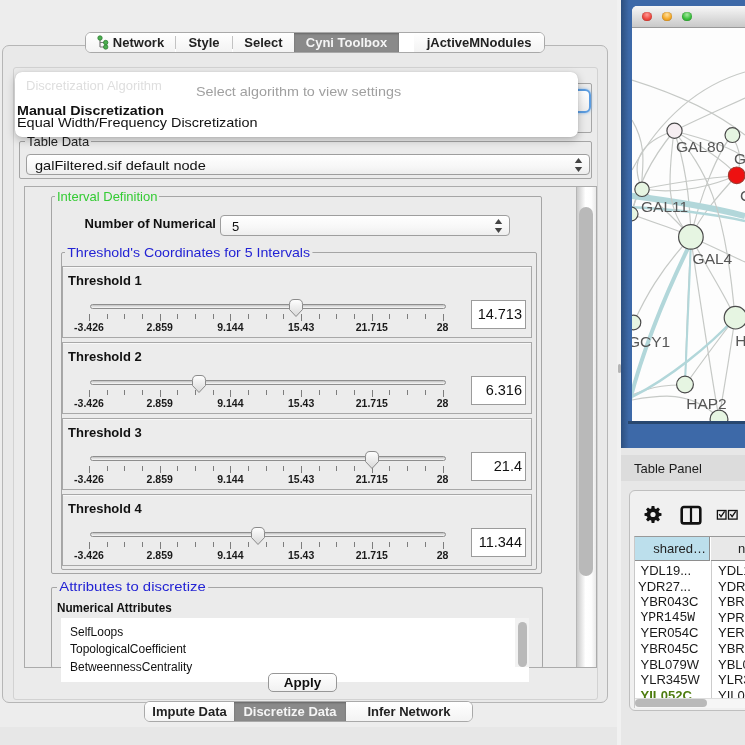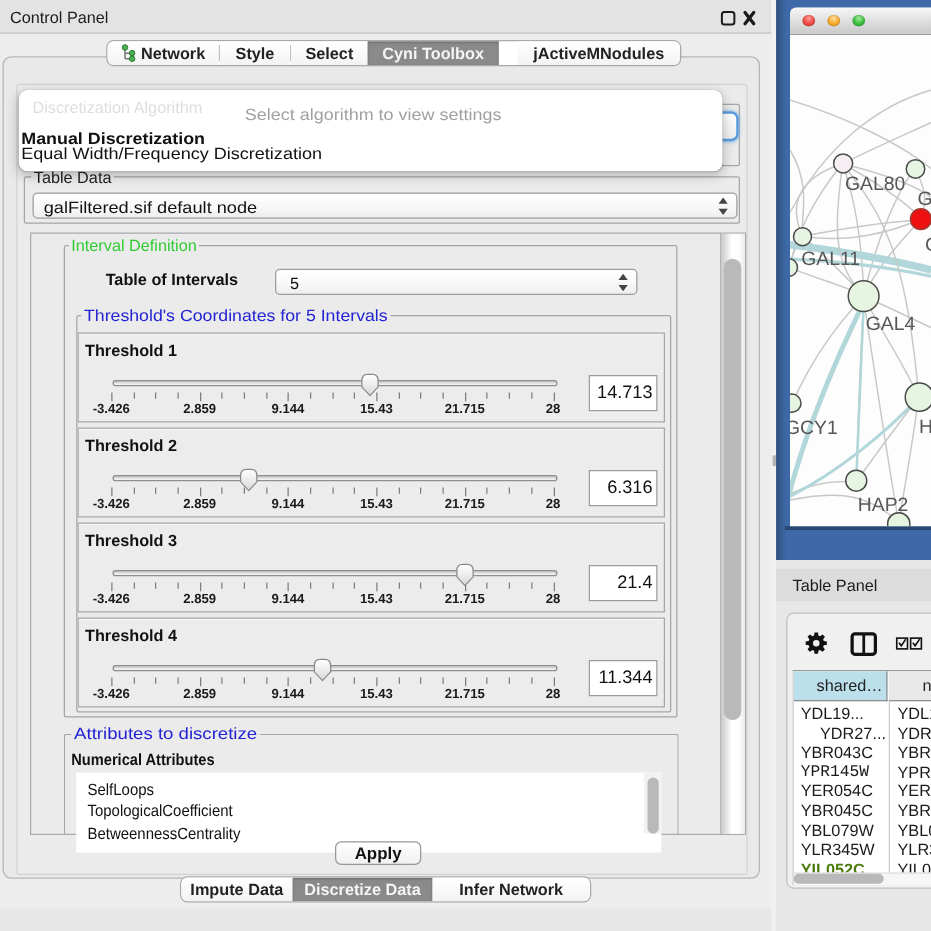--- a/index.html
+++ b/index.html
@@ -28,27 +28,20 @@
 .tpanel .tl{position:absolute;left:5px;top:6px;font-size:13px;font-weight:bold;color:#111;}
 .track{position:absolute;left:27px;top:37px;width:356px;height:5px;border:1px solid #8e8e8e;border-radius:3px;background:linear-gradient(#c0c0c0,#ececec 70%,#f5f5f5);}
 .vbox{position:absolute;left:408px;top:33px;width:55px;height:29px;background:#fff;border:1px solid #9b9b9b;font-size:14.5px;color:#111;text-align:right;line-height:27px;padding-right:3px;}
 .ticklbl{position:absolute;top:54px;font-size:10.5px;font-weight:bold;color:#1a1a1a;transform:translateX(-50%);}
 
 .btn{background:linear-gradient(#ffffff,#f1f1f1);border:1px solid #979797;border-radius:5px;font-size:13.5px;font-weight:600;color:#111;text-align:center;}
 ::selection{background:none;}
 </style></head>
 <body>
 <div class="abs" id="cpwin">
-  <div class="abs" id="titlebar">
-    <span class="t">Control Panel</span>
-    <svg class="abs" style="left:576px;top:8px;" width="30" height="13" viewBox="0 0 30 13">
-      <rect x="1.5" y="1.5" width="10" height="10" rx="2" fill="none" stroke="#1a1a1a" stroke-width="1.6"></rect>
-      <path d="M20 2 L27 11 M27 2 L20 11" stroke="#1a1a1a" stroke-width="2.6" stroke-linecap="round"></path>
-    </svg>
-  </div>
   <div class="abs outerpanel"></div>
   <div class="abs innerpanel"></div>
 
   <div class="abs" style="left:0;top:0;width:617px;height:727px;">
 
     <div class="abs group" style="left:20px;top:83px;width:572px;height:50px;"></div>
 
     <div class="abs" style="left:570px;top:89px;width:21px;height:24px;border:2px solid #5b9ce0;border-radius:6px;background:linear-gradient(#fff,#eee);box-shadow:0 0 3px #7fb3e8;"></div>
 
     <div class="abs group" style="left:19px;top:141px;width:573px;height:38px;"></div>
@@ -62,21 +55,21 @@
     </div>
 
     <div class="abs" style="left:24px;top:186px;width:573px;height:482px;border:1px solid #ababab;background:#ebebeb;"></div>
 
     <div class="abs" style="left:576px;top:187px;width:20px;height:480px;background:linear-gradient(90deg,#c9c9c9,#ffffff 45%,#fdfdfd 75%,#e9e9e9);border-left:1px solid #b5b5b5;"></div>
     <div class="abs" style="left:579px;top:207px;width:14px;height:369px;background:#b9b9b9;border-radius:7px;"></div>
 
     <div class="abs group" style="left:51px;top:196px;width:491px;height:378px;"></div>
     <div class="abs grouplabel" style="left:55px;top:190px;color:#33cb33;">Interval Definition</div>
 
-    <div class="abs" style="left:84.5px;top:216px;font-size:13px;font-weight:bold;color:#111;">Table of Intervals</div>
+    <div class="abs" style="left:84.5px;top:216px;font-size:13px;font-weight:bold;color:#111;">Number of Numerical</div>
     <div class="abs combo" style="left:220px;top:215px;width:290px;height:21px;">
       <span style="position:absolute;left:11px;top:3px;">5</span>
       <svg class="arr" viewBox="0 0 9 14">
           <path d="M4.5 0 L8.2 5 H0.8 Z" fill="#444"></path>
           <path d="M4.5 14 L8.2 9 H0.8 Z" fill="#444"></path>
         </svg>
     </div>
 
     <div class="abs group" style="left:61px;top:252px;width:476px;height:318px;"></div>
     <div class="abs grouplabel" style="left:64.5px;top:246px;color:#2323d4;transform:scaleX(1.09);transform-origin:0 0;">Threshold's Coordinates for 5 Intervals</div>
@@ -378,21 +371,21 @@
       <rect x="85.5" y="7.5" width="8.6" height="8.6"></rect>
       <path d="M87.3 11.2 L89.1 13.6 L92.7 8.3"></path>
     </g>
   </svg>
 
   <div class="abs" style="left:4px;top:45px;width:126px;height:172px;background:#fff;border-left:1px solid #c9c9c9;border-top:1px solid #999;overflow:hidden;">
     <div class="abs" style="left:0;top:0;width:75px;height:24px;background:#bcdfec;border-right:1px solid #8e8e8e;border-bottom:1px solid #8e8e8e;font-size:13px;color:#222;text-align:right;padding-right:3px;line-height:24px;box-sizing:border-box;">shared…</div>
     <div class="abs" style="left:76px;top:0;width:60px;height:24px;background:#e8e8e8;border-bottom:1px solid #8e8e8e;font-size:13px;color:#222;padding-left:27px;line-height:24px;">n</div>
     <div class="abs" style="left:5.5px;top:26.0px;font-size:13px;color:#1a1a1a;white-space:nowrap;">YDL19...</div>
       <div class="abs" style="left:83px;top:26.0px;font-size:13px;color:#1a1a1a;white-space:nowrap;">YDL1</div>
-      <div class="abs" style="left:21px;top:41.6px;font-size:13px;color:#1a1a1a;white-space:nowrap;">YDR27...</div>
+      <div class="abs" style="left:3px;top:41.6px;font-size:13px;color:#1a1a1a;white-space:nowrap;">YDR27...</div>
       <div class="abs" style="left:83px;top:41.6px;font-size:13px;color:#1a1a1a;white-space:nowrap;">YDR2</div>
       <div class="abs" style="left:5.5px;top:57.2px;font-size:13px;color:#1a1a1a;white-space:nowrap;">YBR043C</div>
       <div class="abs" style="left:83px;top:57.2px;font-size:13px;color:#1a1a1a;white-space:nowrap;">YBR0</div>
       <div class="abs" style="left:5.5px;top:72.8px;font-size:13px;color:#1a1a1a;white-space:nowrap;font-family:Liberation Mono, monospace;">YPR145W</div>
       <div class="abs" style="left:83px;top:72.8px;font-size:13px;color:#1a1a1a;white-space:nowrap;">YPR1</div>
       <div class="abs" style="left:5.5px;top:88.4px;font-size:13px;color:#1a1a1a;white-space:nowrap;">YER054C</div>
       <div class="abs" style="left:83px;top:88.4px;font-size:13px;color:#1a1a1a;white-space:nowrap;">YER0</div>
       <div class="abs" style="left:5.5px;top:104.0px;font-size:13px;color:#1a1a1a;white-space:nowrap;">YBR045C</div>
       <div class="abs" style="left:83px;top:104.0px;font-size:13px;color:#1a1a1a;white-space:nowrap;">YBR0</div>
       <div class="abs" style="left:5.5px;top:119.6px;font-size:13px;color:#1a1a1a;white-space:nowrap;">YBL079W</div>

